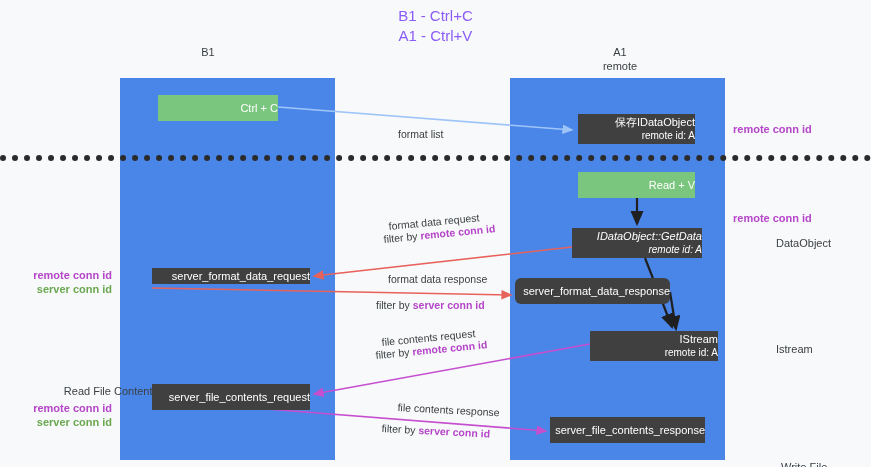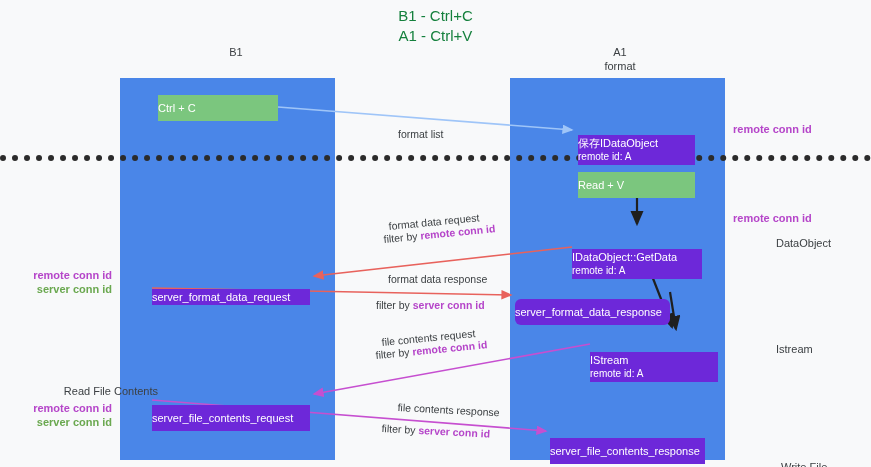--- a/index.html
+++ b/index.html
@@ -2,43 +2,43 @@
 <html><head>
 <meta charset="utf-8">
 <style>
   html,body{margin:0;padding:0;background:#f8f9fa;}
   body{width:871px;height:467px;position:relative;overflow:hidden;
        font-family:"Liberation Sans","DejaVu Sans",sans-serif;color:#3c4043;}
   .canvas{position:absolute;inset:0;}
   .abs{position:absolute;}
 
   
-  #title{left:0;top:6px;width:871px;text-align:center;font-size:15px;line-height:20px;color:#15803d;}
+  #title{left:0;top:6px;width:871px;text-align:center;font-size:15px;line-height:20px;color:#8b5cf6;}
 
   
   .lane-head{text-align:center;font-size:11px;line-height:14px;color:#3c4043;}
-  #lane-head-b1{left:156px;top:45px;width:160px;}
+  #lane-head-b1{left:128px;top:45px;width:160px;}
   #lane-head-a1{left:540px;top:45px;width:160px;}
 
   
   .lane{background:#4a86e8;}
   #lane-b1{left:120px;top:78px;width:215px;height:382px;}
   #lane-a1{left:510px;top:78px;width:215px;height:382px;}
 
   
-  .node{box-sizing:border-box;display:flex;flex-direction:column;align-items:flex-start;
-        justify-content:center;text-align:center;color:#ffffff;font-size:11px;line-height:13px;}
+  .node{box-sizing:border-box;display:flex;flex-direction:column;align-items:flex-end;
+        justify-content:center;text-align:center;color:#ffffff;font-size:11px;line-height:13px;padding-left:17px;}
   .node.green{background:#7bc67e;}
-  .node.orange{background:#6d28d9;margin-top:21px;}
+  .node.orange{background:#404040;}
   .node .l2{font-size:10px;line-height:13px;}
 
   #n-ctrlc{left:158px;top:95px;width:120px;height:26px;}
   #n-save-ido{left:578px;top:114px;width:117px;height:30px;}
   #n-ctrlv{left:578px;top:172px;width:117px;height:26px;}
-  #n-getdata{left:572px;top:228px;width:130px;height:30px;}
+  #n-getdata{left:572px;top:228px;width:130px;height:30px;font-style:italic;}
   #n-sfdreq{left:152px;top:268px;width:158px;height:16px;}
   #n-sfdresp{left:515px;top:278px;width:155px;height:26px;border-radius:6px;}
   #n-istream{left:590px;top:331px;width:128px;height:30px;}
   #n-sfcreq{left:152px;top:384px;width:158px;height:26px;}
   #n-sfcresp{left:550px;top:417px;width:155px;height:26px;}
 
   
   .side{font-size:11px;line-height:14px;}
   .purple{color:#b545c9;font-weight:bold;}
   .green-t{color:#6aa84f;font-weight:bold;}
@@ -79,21 +79,21 @@
   <div class="abs" id="title">
     <div>B1 - Ctrl+C</div>
     <div>A1 - Ctrl+V</div>
   </div>
 
   <div class="abs lane-head" id="lane-head-b1">
     <div>B1</div>
   </div>
   <div class="abs lane-head" id="lane-head-a1">
     <div>A1</div>
-    <div>format</div>
+    <div>remote</div>
   </div>
 
   <div class="abs lane" id="lane-b1"></div>
   <div class="abs lane" id="lane-a1"></div>
 
   <svg class="overlay">
     <defs>
       <marker id="ar-blue" markerWidth="7" markerHeight="7" refX="6" refY="3" orient="auto">
         <path d="M0,0 L7,3 L0,6 z" fill="#9fc5f8"></path>
       </marker>

